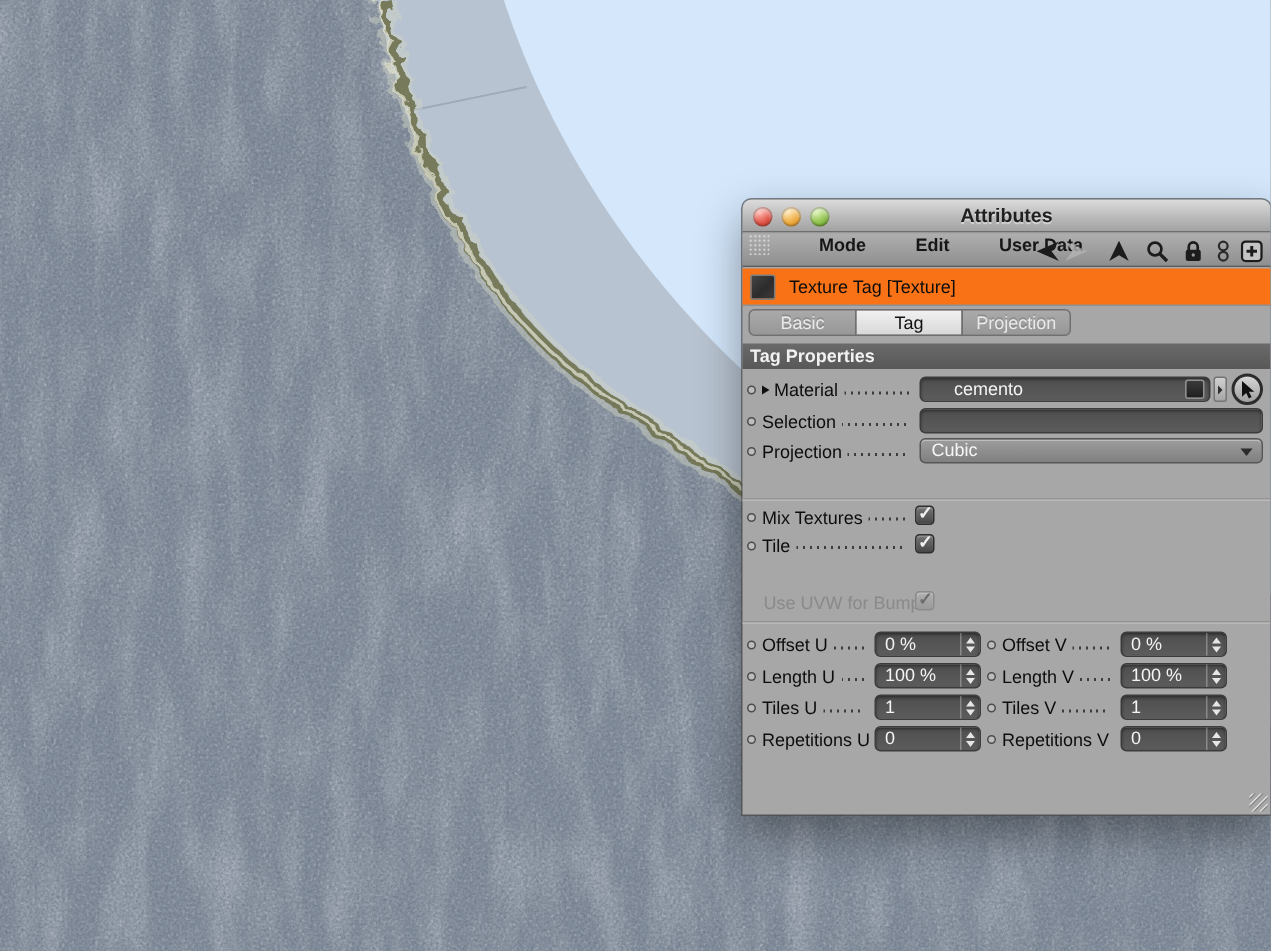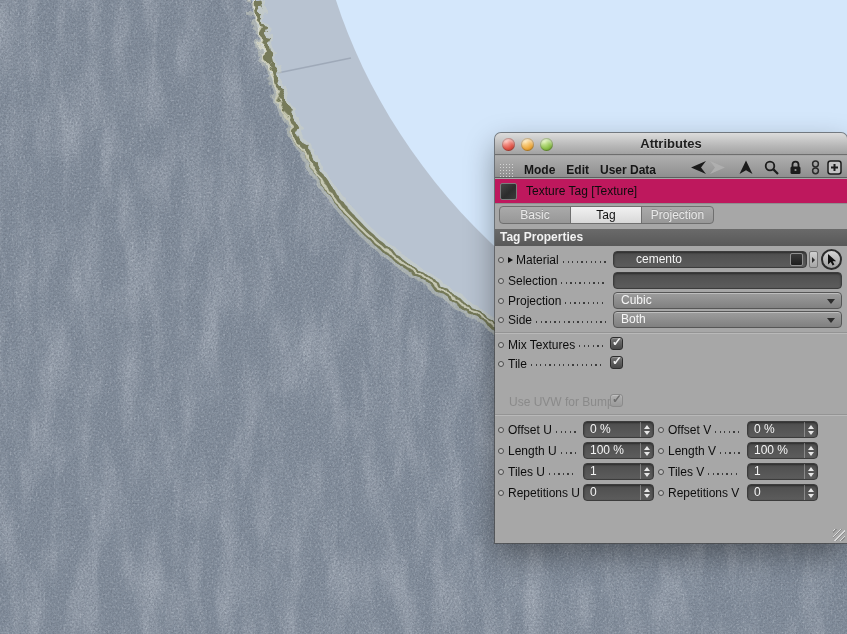--- a/index.html
+++ b/index.html
@@ -21,31 +21,31 @@
            text-align:center; font-size:13px; font-weight:bold; color:#202020;
            text-shadow:0 1px 0 rgba(255,255,255,.45); }
   .lights { position:absolute; left:7px; top:5px; display:flex; gap:6px; }
   .light { width:13px; height:13px; border-radius:50%; box-shadow:inset 0 0 1px 1px rgba(0,0,0,.25), inset 0 3px 3px rgba(255,255,255,.55); }
   .light.red    { background:radial-gradient(circle at 35% 30%, #ffb3a9, #df5448 55%, #a93428); }
   .light.yellow { background:radial-gradient(circle at 35% 30%, #ffe3a8, #eda93f 55%, #b97c16); }
   .light.green  { background:radial-gradient(circle at 35% 30%, #d9f0ac, #8cc04a 55%, #55801d); }
 
   .menubar { position:absolute; left:0; top:23px; right:0; height:22px;
              background:linear-gradient(#aeaeae,#8f8f8f);
-             border-bottom:1px solid #5e5e5e; display:flex; align-items:flex-end; }
+             border-bottom:1px solid #5e5e5e; display:flex; align-items:flex-start;gap:22px; }
   .grip { width:14px; height:14px; margin-left:4px; flex:none;
           background-image:radial-gradient(#dadada 32%, rgba(0,0,0,0) 36%);
           background-size:3px 3px; opacity:.9; }
   .menu-item { font-size:12px; font-weight:bold; color:#161616; margin-left:11px; cursor:default; }
   .menu-item:first-of-type { margin-left:10px; }
   .mb-icons { position:absolute; right:5px; top:0; height:22px; display:flex; align-items:center; }
   .mb-icons > * { display:flex; align-items:center; }
 
   .objectrow { position:absolute; left:0; top:46px; right:0; height:25px;
-               background:#be185d; border-bottom:1px solid #8f8f8f;
+               background:#f97316; border-bottom:1px solid #8f8f8f;
                display:flex; align-items:center; padding-left:5px; }
   .tag-thumb { width:17px; height:17px; flex:none; border:1px solid #7c7c7c; border-radius:2px;
                background:linear-gradient(135deg,#454545,#2c2c2c 55%,#3a3a3a); }
   .obj-label { margin-left:9px; font-size:12px; color:#0d0d0d; }
 
   .tabs { position:absolute; left:4px; top:73px; height:18px; display:flex; }
   .tab { width:72px; height:18px; line-height:17px; text-align:center; font-size:12px;
          border:1px solid #6f6f6f; margin-left:-1px; color:#e9e9e9;
          background:linear-gradient(#aaaaaa,#979797); text-shadow:0 -1px 0 rgba(0,0,0,.15); }
   .tab:first-child { border-radius:4px 0 0 4px; margin-left:0; }
@@ -274,31 +274,20 @@
       <div class="lblzone" style="width:112px">
         <span class="dot"></span>
         <span class="txt">Selection</span>
         <span class="leader"></span>
       </div>
       <div class="dfield" style="left:115px; width:229px">
         <span class="val"></span>
       </div>
     </div>
 
-    <div class="row" style="top:177px">
-      <div class="lblzone" style="width:112px">
-        <span class="dot"></span>
-        <span class="txt">Side</span>
-        <span class="leader"></span>
-      </div>
-      <div class="dropdown">
-        <span class="val">Both</span>
-        <span class="caret"></span>
-      </div>
-    </div>
 
     <div class="sep" style="top:199px"></div>
 
     <div class="row" style="top:203px; height:17px">
       <div class="lblzone" style="width:110px">
         <span class="dot"></span>
         <span class="txt">Mix Textures</span>
         <span class="leader"></span>
       </div>
       <span class="cb checked"></span>

